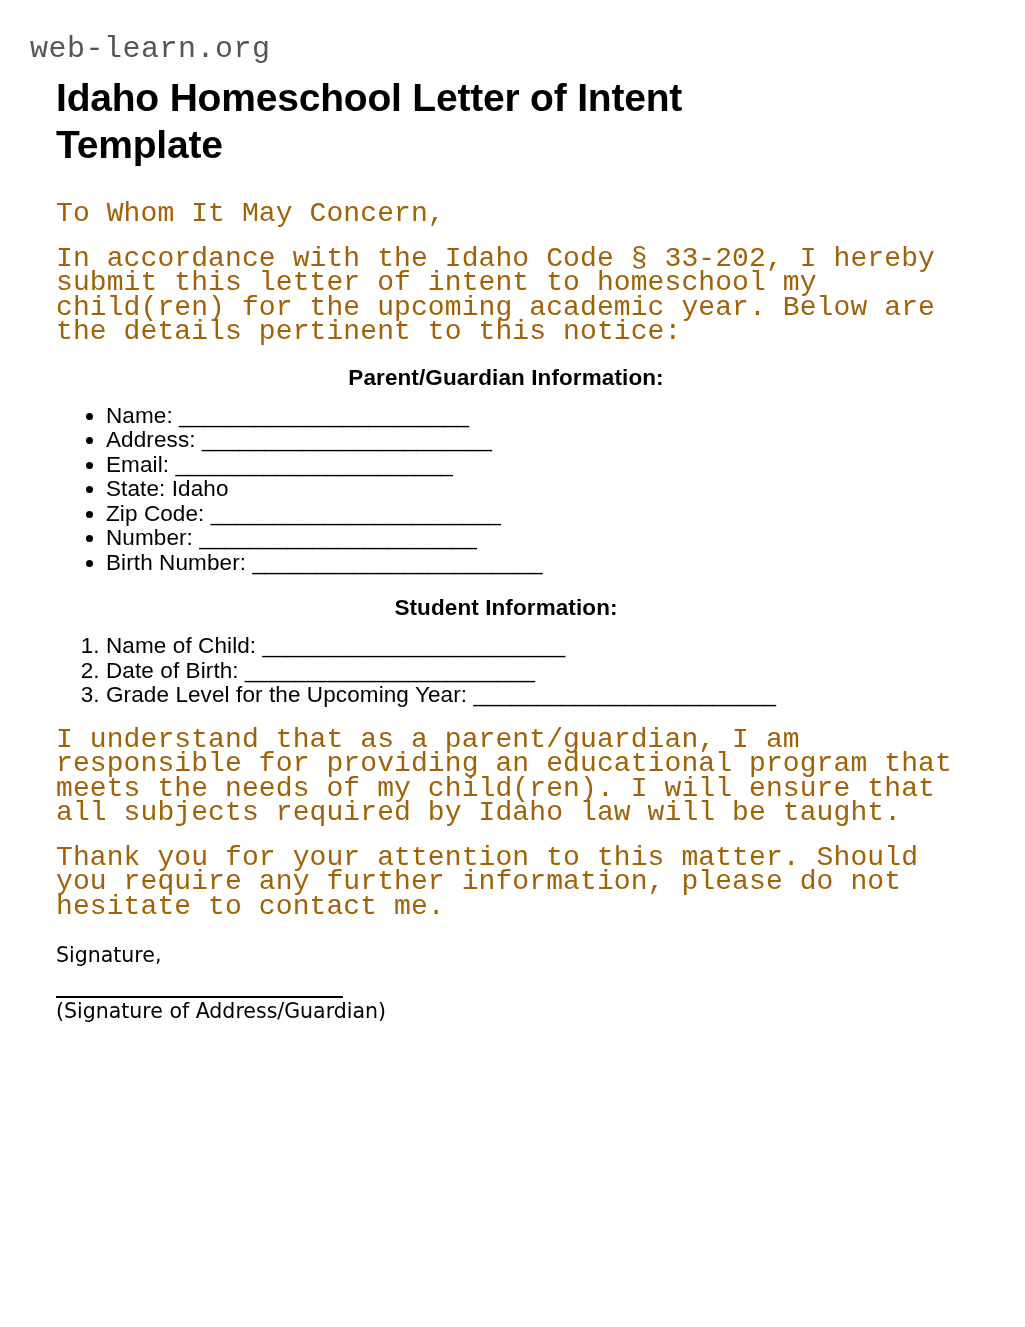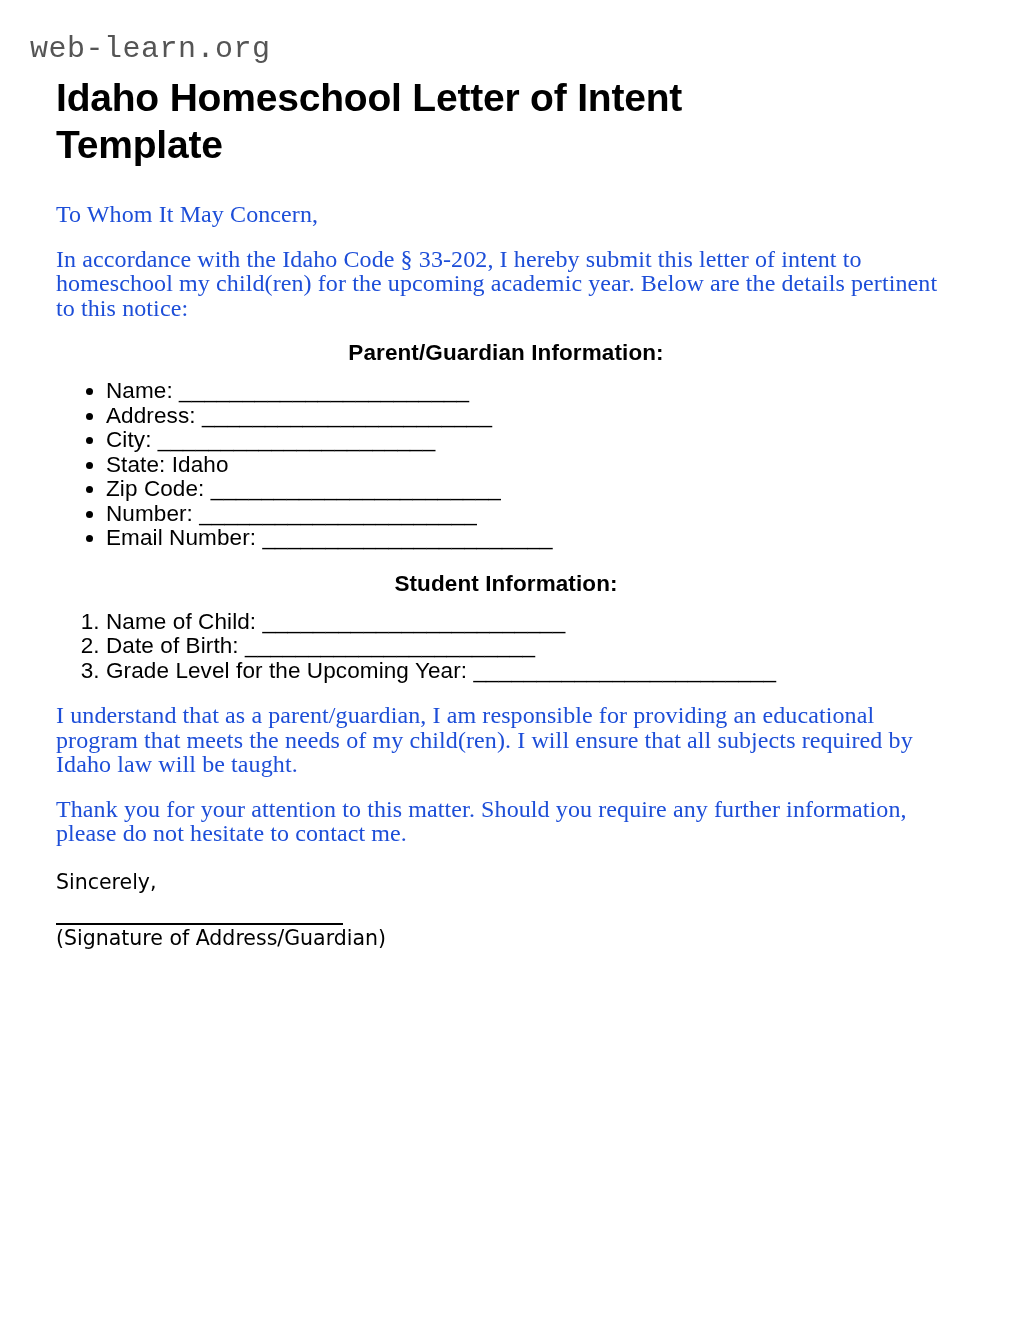--- a/index.html
+++ b/index.html
@@ -50,25 +50,25 @@
     font-size: 39px;
     line-height: 47px;
     font-weight: bold;
     letter-spacing: -0.2px;
     margin: 0 0 0 0;
     width: 800px;
     color: #000000;
   }
 
   p.para {
-    font-family: Liberation Serif, serif;
-    font-size: 24px;
+    font-family: Liberation Mono, monospace;
+    font-size: 28px;
     line-height: 24.5px;
     margin: 0;
-    color: #1d4ed8;
+    color: #a16207;
     letter-spacing: 0.1px;
   }
 
   .spacer-24 { height: 24px; }
   .spacer-20 { height: 20px; }
   .spacer-14 { height: 14px; }
   .spacer-28 { height: 28px; }
   .spacer-34 { height: 34px; }
 
   h3.section-head {
@@ -141,25 +141,25 @@
 
     <div class="spacer-20"></div>
 
     <h3 class="section-head">Parent/Guardian Information:</h3>
 
     <div class="spacer-14"></div>
 
     <ul class="blank-list">
       <li>Name: _______________________</li>
       <li>Address: _______________________</li>
-      <li>City: ______________________</li>
+      <li>Email: ______________________</li>
       <li>State: Idaho</li>
       <li>Zip Code: _______________________</li>
       <li>Number: ______________________</li>
-      <li>Email Number: _______________________</li>
+      <li>Birth Number: _______________________</li>
     </ul>
 
     <div class="spacer-20"></div>
 
     <h3 class="section-head">Student Information:</h3>
 
     <div class="spacer-14"></div>
 
     <ol class="blank-list">
       <li>Name of Child: ________________________</li>
@@ -170,21 +170,21 @@
     <div class="spacer-20"></div>
 
     <p class="para">I understand that as a parent/guardian, I am responsible for providing an educational program that meets the needs of my child(ren). I will ensure that all subjects required by Idaho law will be taught.</p>
 
     <div class="spacer-20"></div>
 
     <p class="para">Thank you for your attention to this matter. Should you require any further information, please do not hesitate to contact me.</p>
 
     <div class="spacer-24"></div>
 
-    <p class="closing">Sincerely,</p>
+    <p class="closing">Signature,</p>
 
     <div class="spacer-28"></div>
 
     <div class="sig-rule"></div>
 
     <p class="sig-caption">(Signature of Address/Guardian)</p>
 
   </div>
 
 </div>

